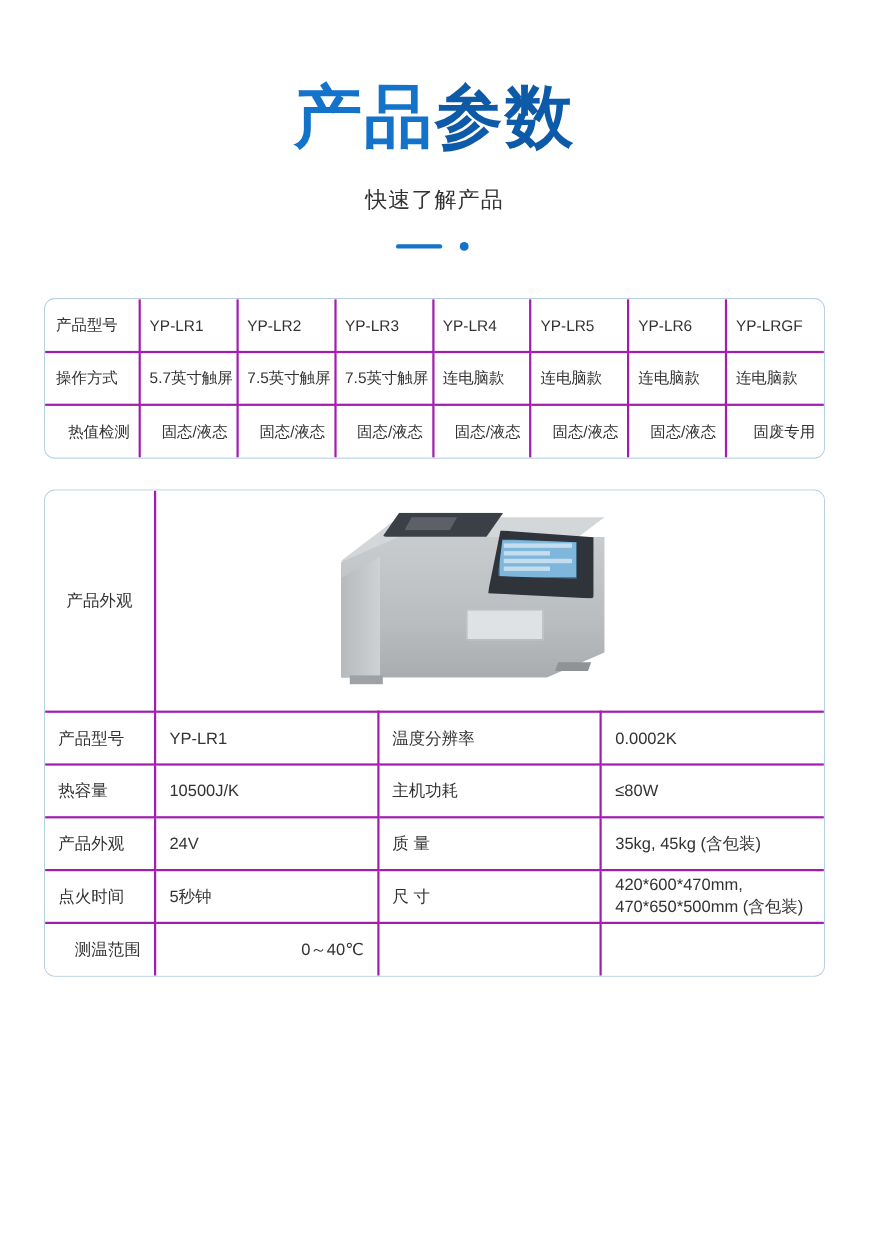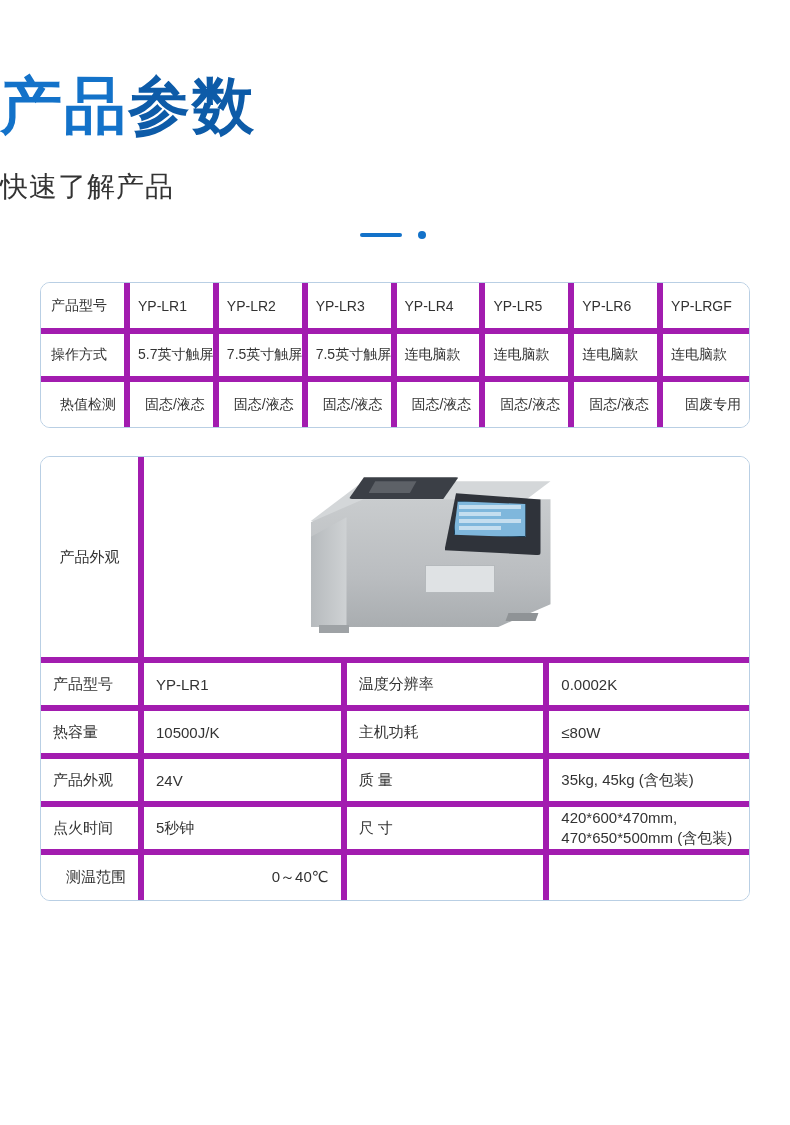--- a/index.html
+++ b/index.html
@@ -13,35 +13,36 @@
     height: 1125px;
     font-family: "Liberation Sans", "DejaVu Sans", sans-serif;
     color: #333;
     position: relative;
     overflow: hidden;
   }
 
   
   .header {
     padding-top: 72px;
+    text-align: center;
   }
   .title {
     font-family: "DejaVu Sans", "Liberation Sans", sans-serif;
     font-size: 62px;
     font-weight: bold;
     letter-spacing: 2px;
     line-height: 1.1;
     margin: 0;
   }
   .title .seg-a { color: #1372c9; }
   .title .seg-b { color: #0d5ba8; }
 
   .subtitle {
     margin: 28px 0 0 0;
-    font-size: 28px;
+    font-size: 20px;
     color: #333;
     letter-spacing: 1px;
   }
 
   .divider {
     margin: 24px auto 0 auto;
     width: 70px;
     height: 10px;
     position: relative;
   }
@@ -84,21 +85,21 @@
     vertical-align: middle;
     white-space: nowrap;
     overflow: hidden;
   }
   
   .rounded {
     border-radius: 10px;
     overflow: hidden;
     border: 1px solid #b9cfe4;
   }
-  .rounded table td { border: 6px solid #a21caf; }
+  .rounded table td { border: 2px solid #a21caf; }
   .rounded table tr td:first-child { border-left: none; }
   .rounded table tr td:last-child { border-right: none; }
   .rounded table tr:first-child td { border-top: none; }
   .rounded table tr:last-child td { border-bottom: none; text-align: right; }
 
   .t1 td:first-child { width: 86px; text-align: left; padding-left: 10px; }
 
   
   .block2 { margin-top: 28px; }
   .t2 { width: 100%; border-collapse: collapse; table-layout: fixed; }

